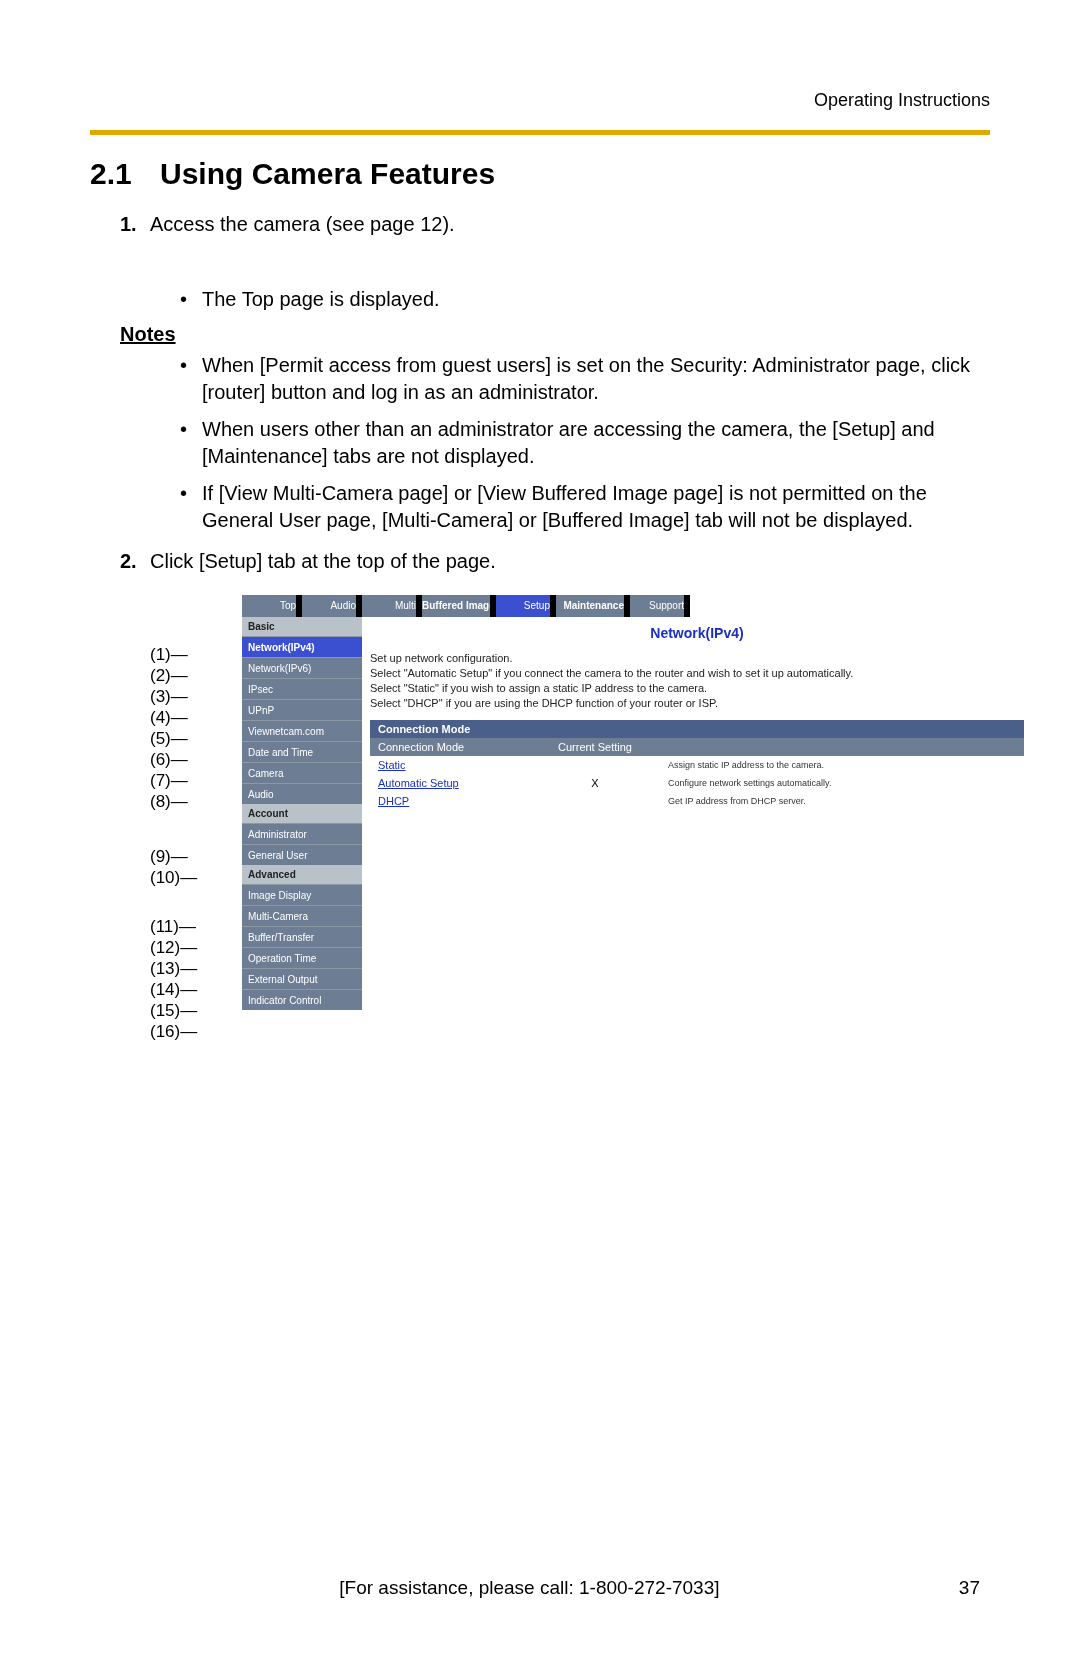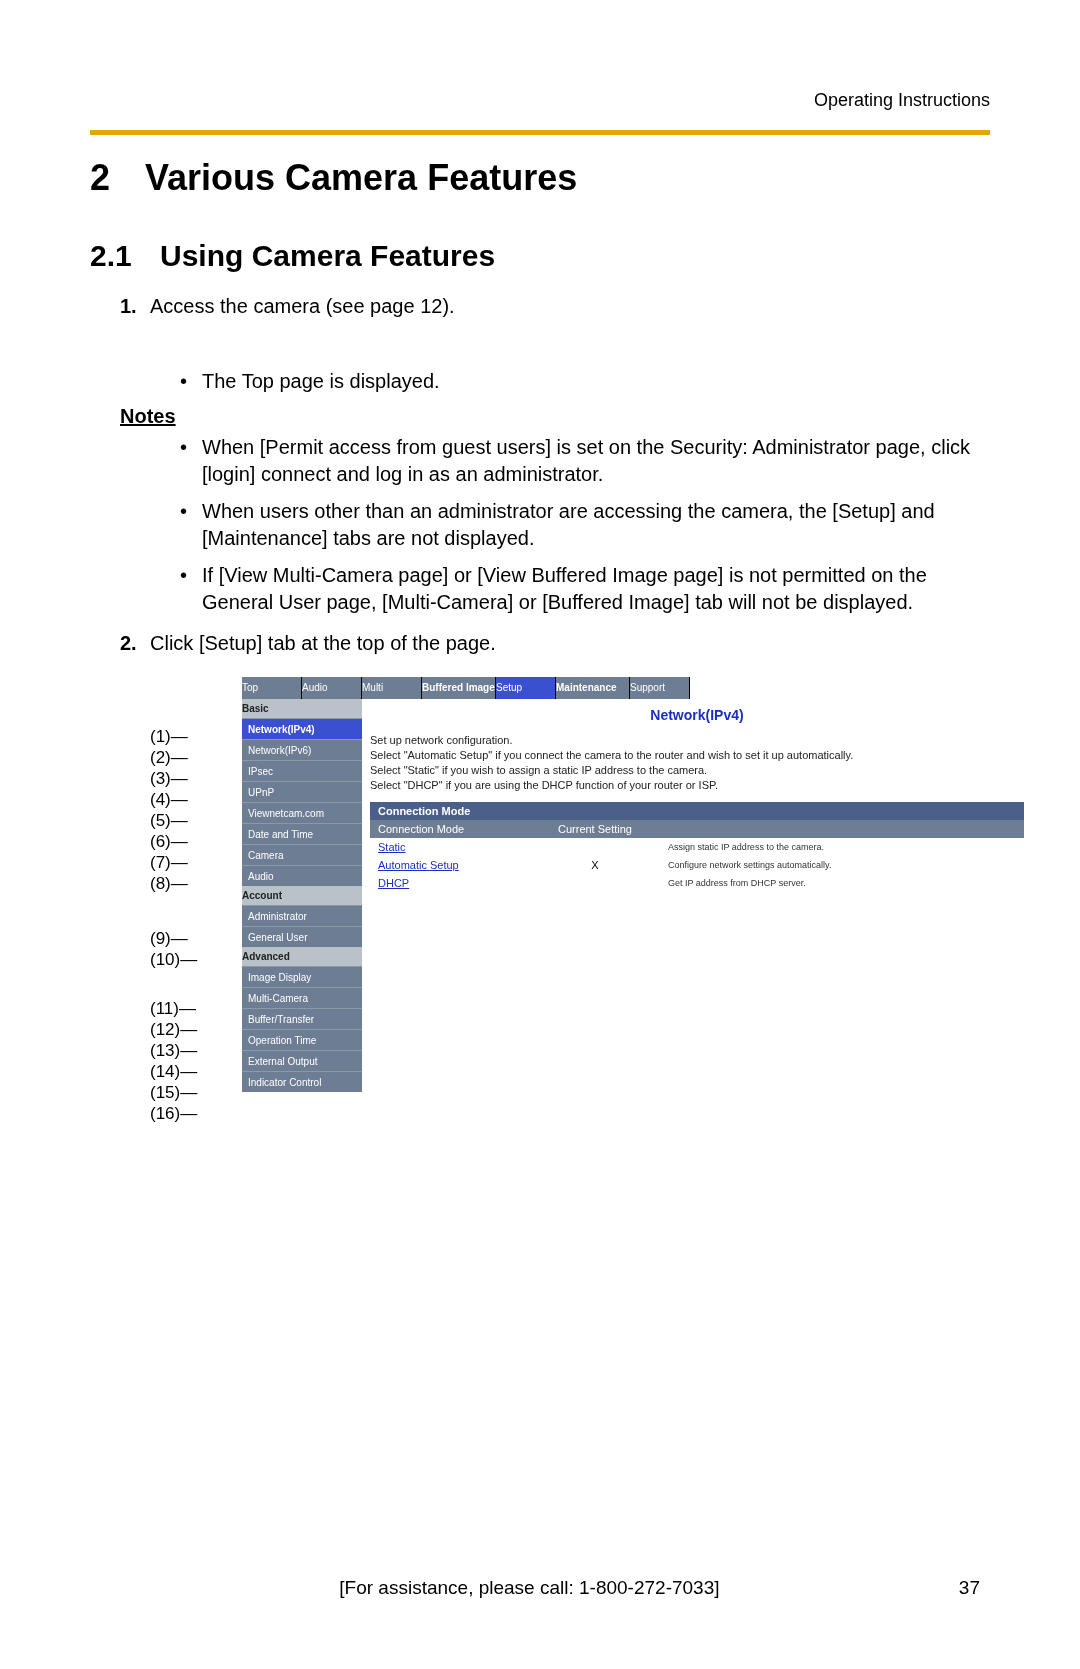--- a/index.html
+++ b/index.html
@@ -60,31 +60,31 @@
   .callouts .gap { height:34px; }
   .callouts .gap2 { height:28px; }
 
   .shot { margin-left: 92px; width: 790px; background:#fff; }
   .tabs { display:flex; height:22px; }
   .tab {
     flex: 0 0 60px;
     font-size:10px;
     color:#fff;
     background:#6d7d94;
-    border-right:1px solid #000000;
-    text-align:left;
+    border-right:6px solid #000000;
+    text-align:right;
     line-height:22px;
     white-space:nowrap;
     overflow:hidden;
   }
   .tab.bi { flex-basis:74px;font-weight:bold; }
   .tab.active { background:#3b4fd1; }
   .shot-body { display:flex; }
   .sidebar { width:120px; background:#b9c1c9; font-size:10px; }
-  .side-group-hd { font-weight:bold; padding:4px 0; color:#222; }
+  .side-group-hd { font-weight:bold; padding:4px 6px; color:#222; }
   .side-item {
     background:#6d7d94;
     color:#fff;
     padding:3px 6px;
     border-top:1px solid #8d98a5;
     height:21px;
     line-height:15px;
     position:relative;
     white-space:nowrap;
     overflow:hidden;
@@ -116,41 +116,38 @@
   }
   .footer .assist { flex:1; text-align:center; }
 </style>
 </head>
 <body>
 
 <div class="page">
   <div class="running-head">Operating Instructions</div>
   <div class="rule"></div>
 
-  <h1 class="chapter">
-    <span class="num">2</span><span>Various Camera Features</span>
-  </h1>
 
   <h2 class="section">
     <span class="num">2.1</span><span>Using Camera Features</span>
   </h2>
 
   <ol class="steps">
     <li>
       <span class="snum">1.</span><span>Access the camera (see page 12).</span>
       <ul class="sub">
         <li>The Top page is displayed.</li>
       </ul>
     </li>
   </ol>
 
   <div class="notes-hd">Notes</div>
   <ul class="notes">
     <li>
-        <span>When [Permit access from guest users] is set on the Security: Administrator page, click [login] connect and log in as an administrator.</span>
+        <span>When [Permit access from guest users] is set on the Security: Administrator page, click [router] button and log in as an administrator.</span>
       </li>
     <li>
         <span>When users other than an administrator are accessing the camera, the [Setup] and [Maintenance] tabs are not displayed.</span>
       </li>
     <li>
         <span>If [View Multi-Camera page] or [View Buffered Image page] is not permitted on the General User page, [Multi-Camera] or [Buffered Image] tab will not be displayed.</span>
       </li>
   </ul>
 
   <ol class="steps">

